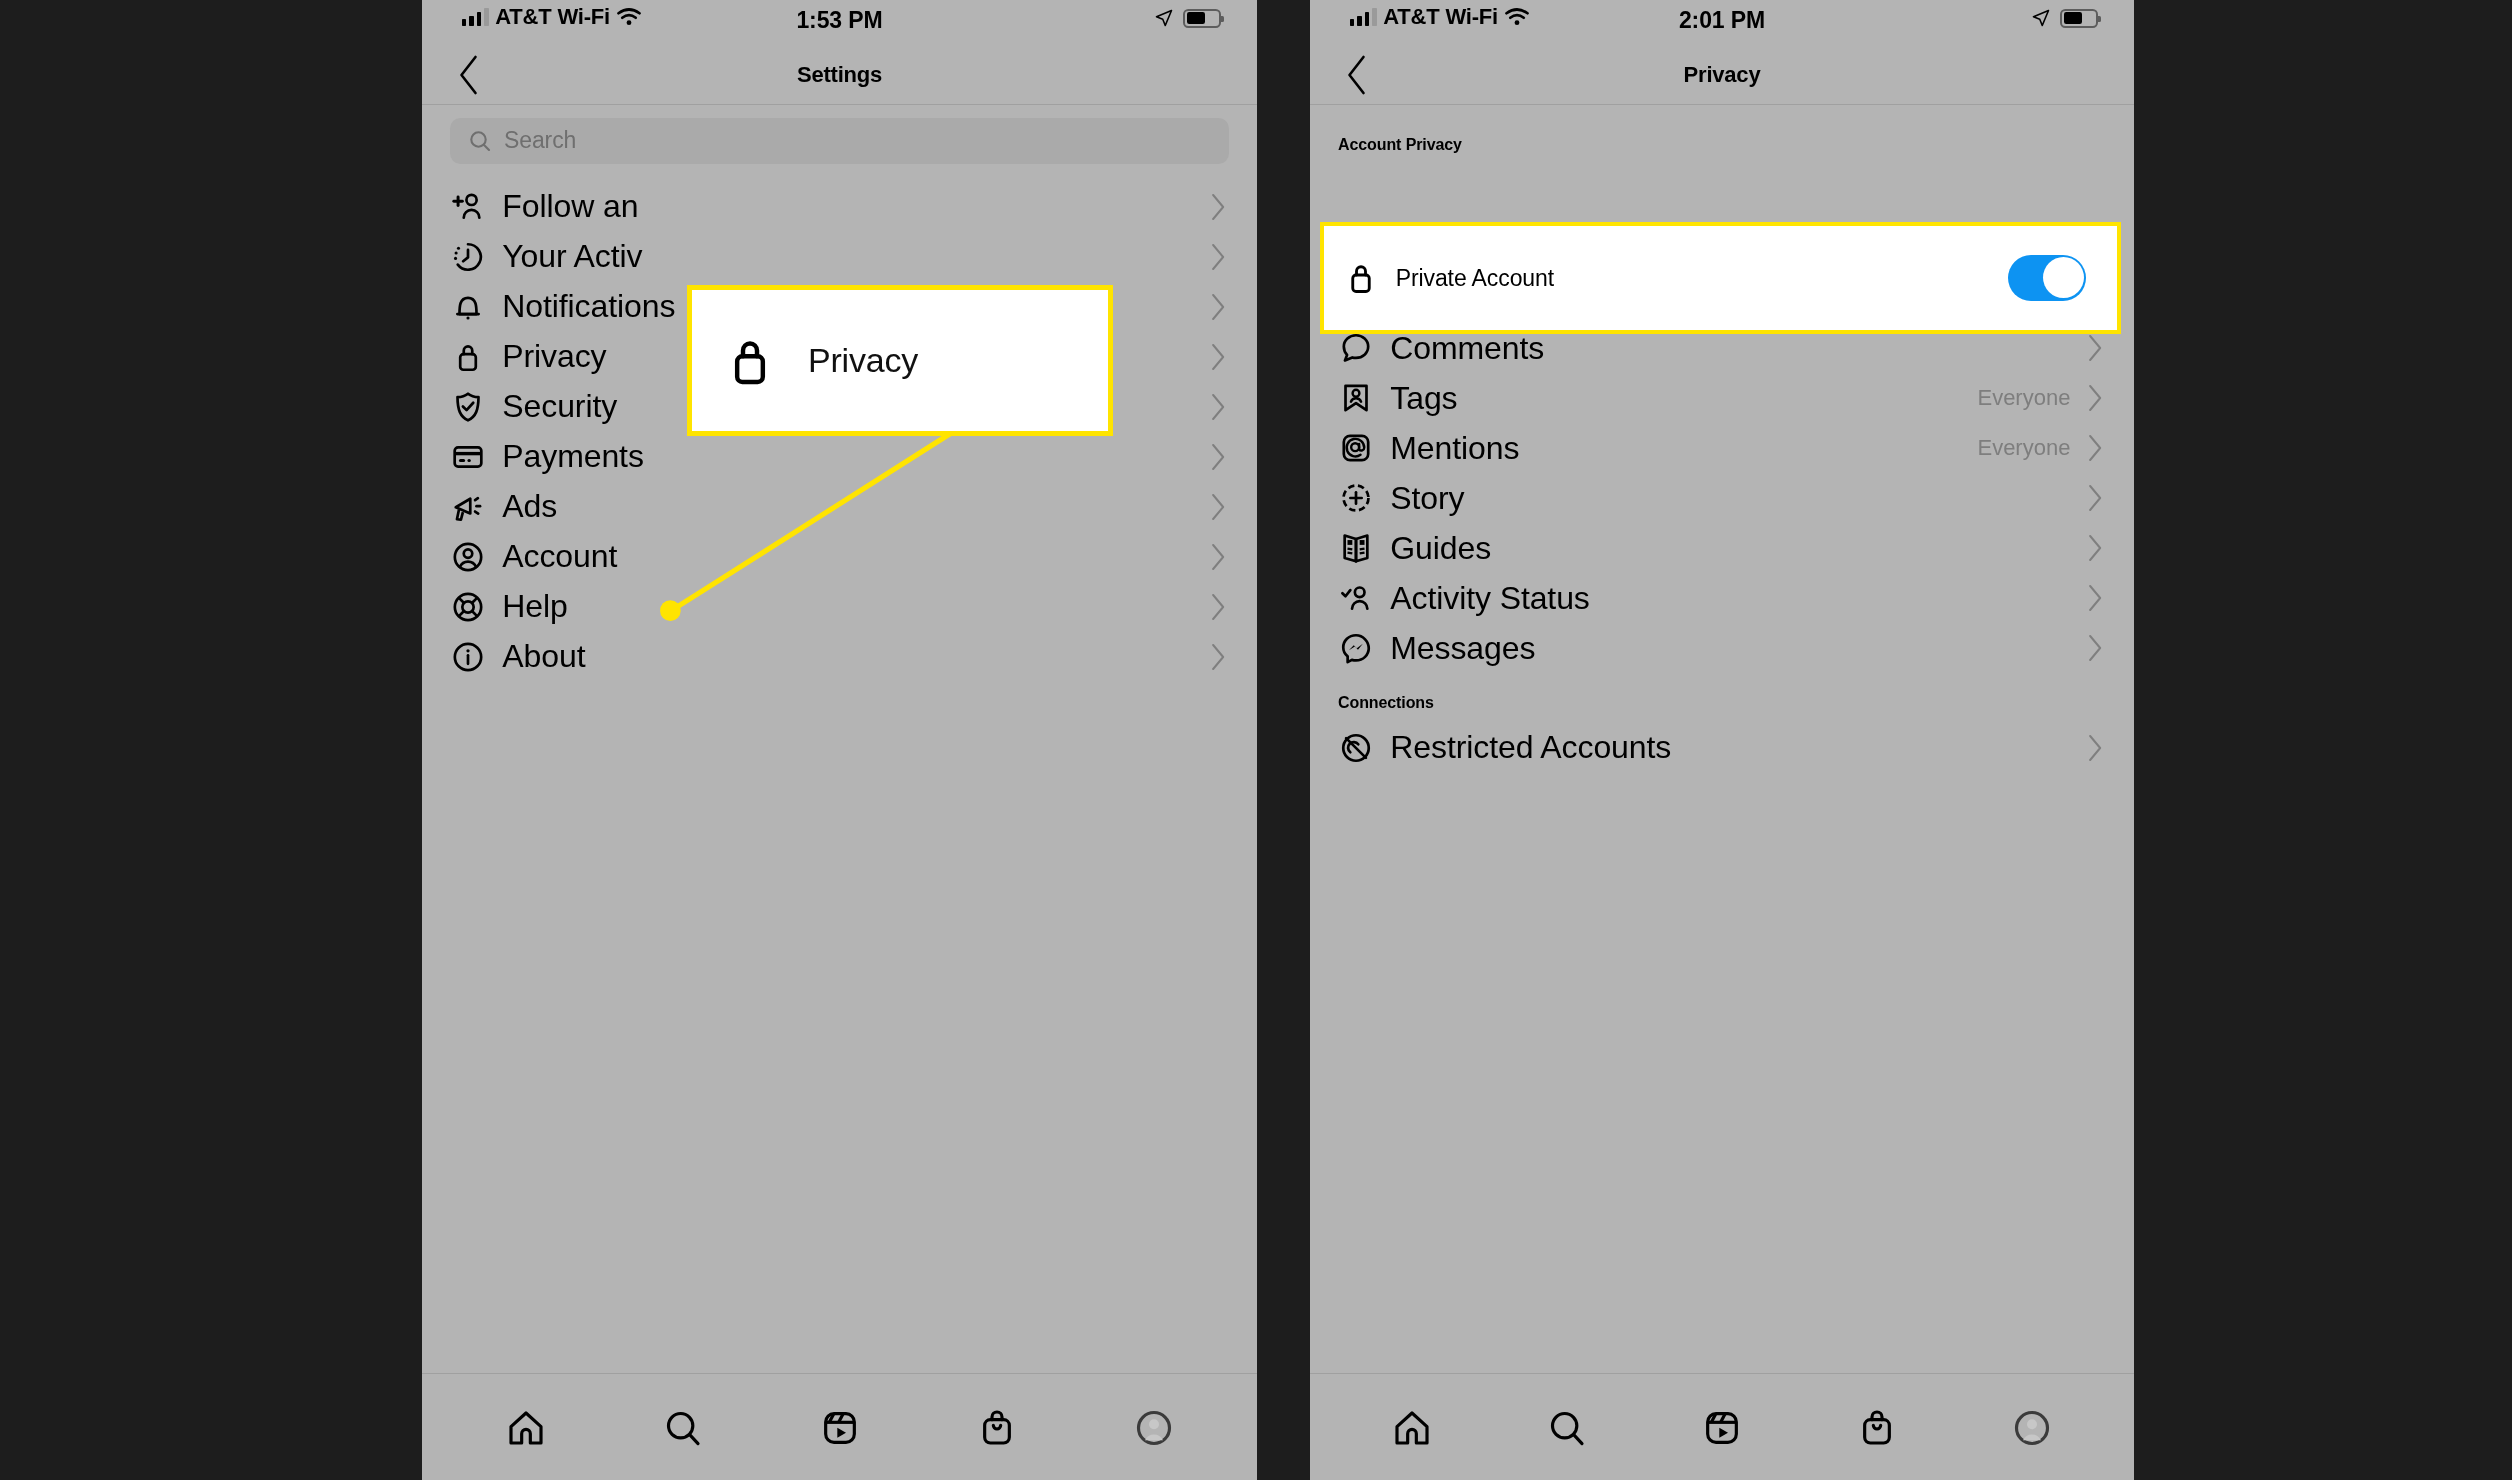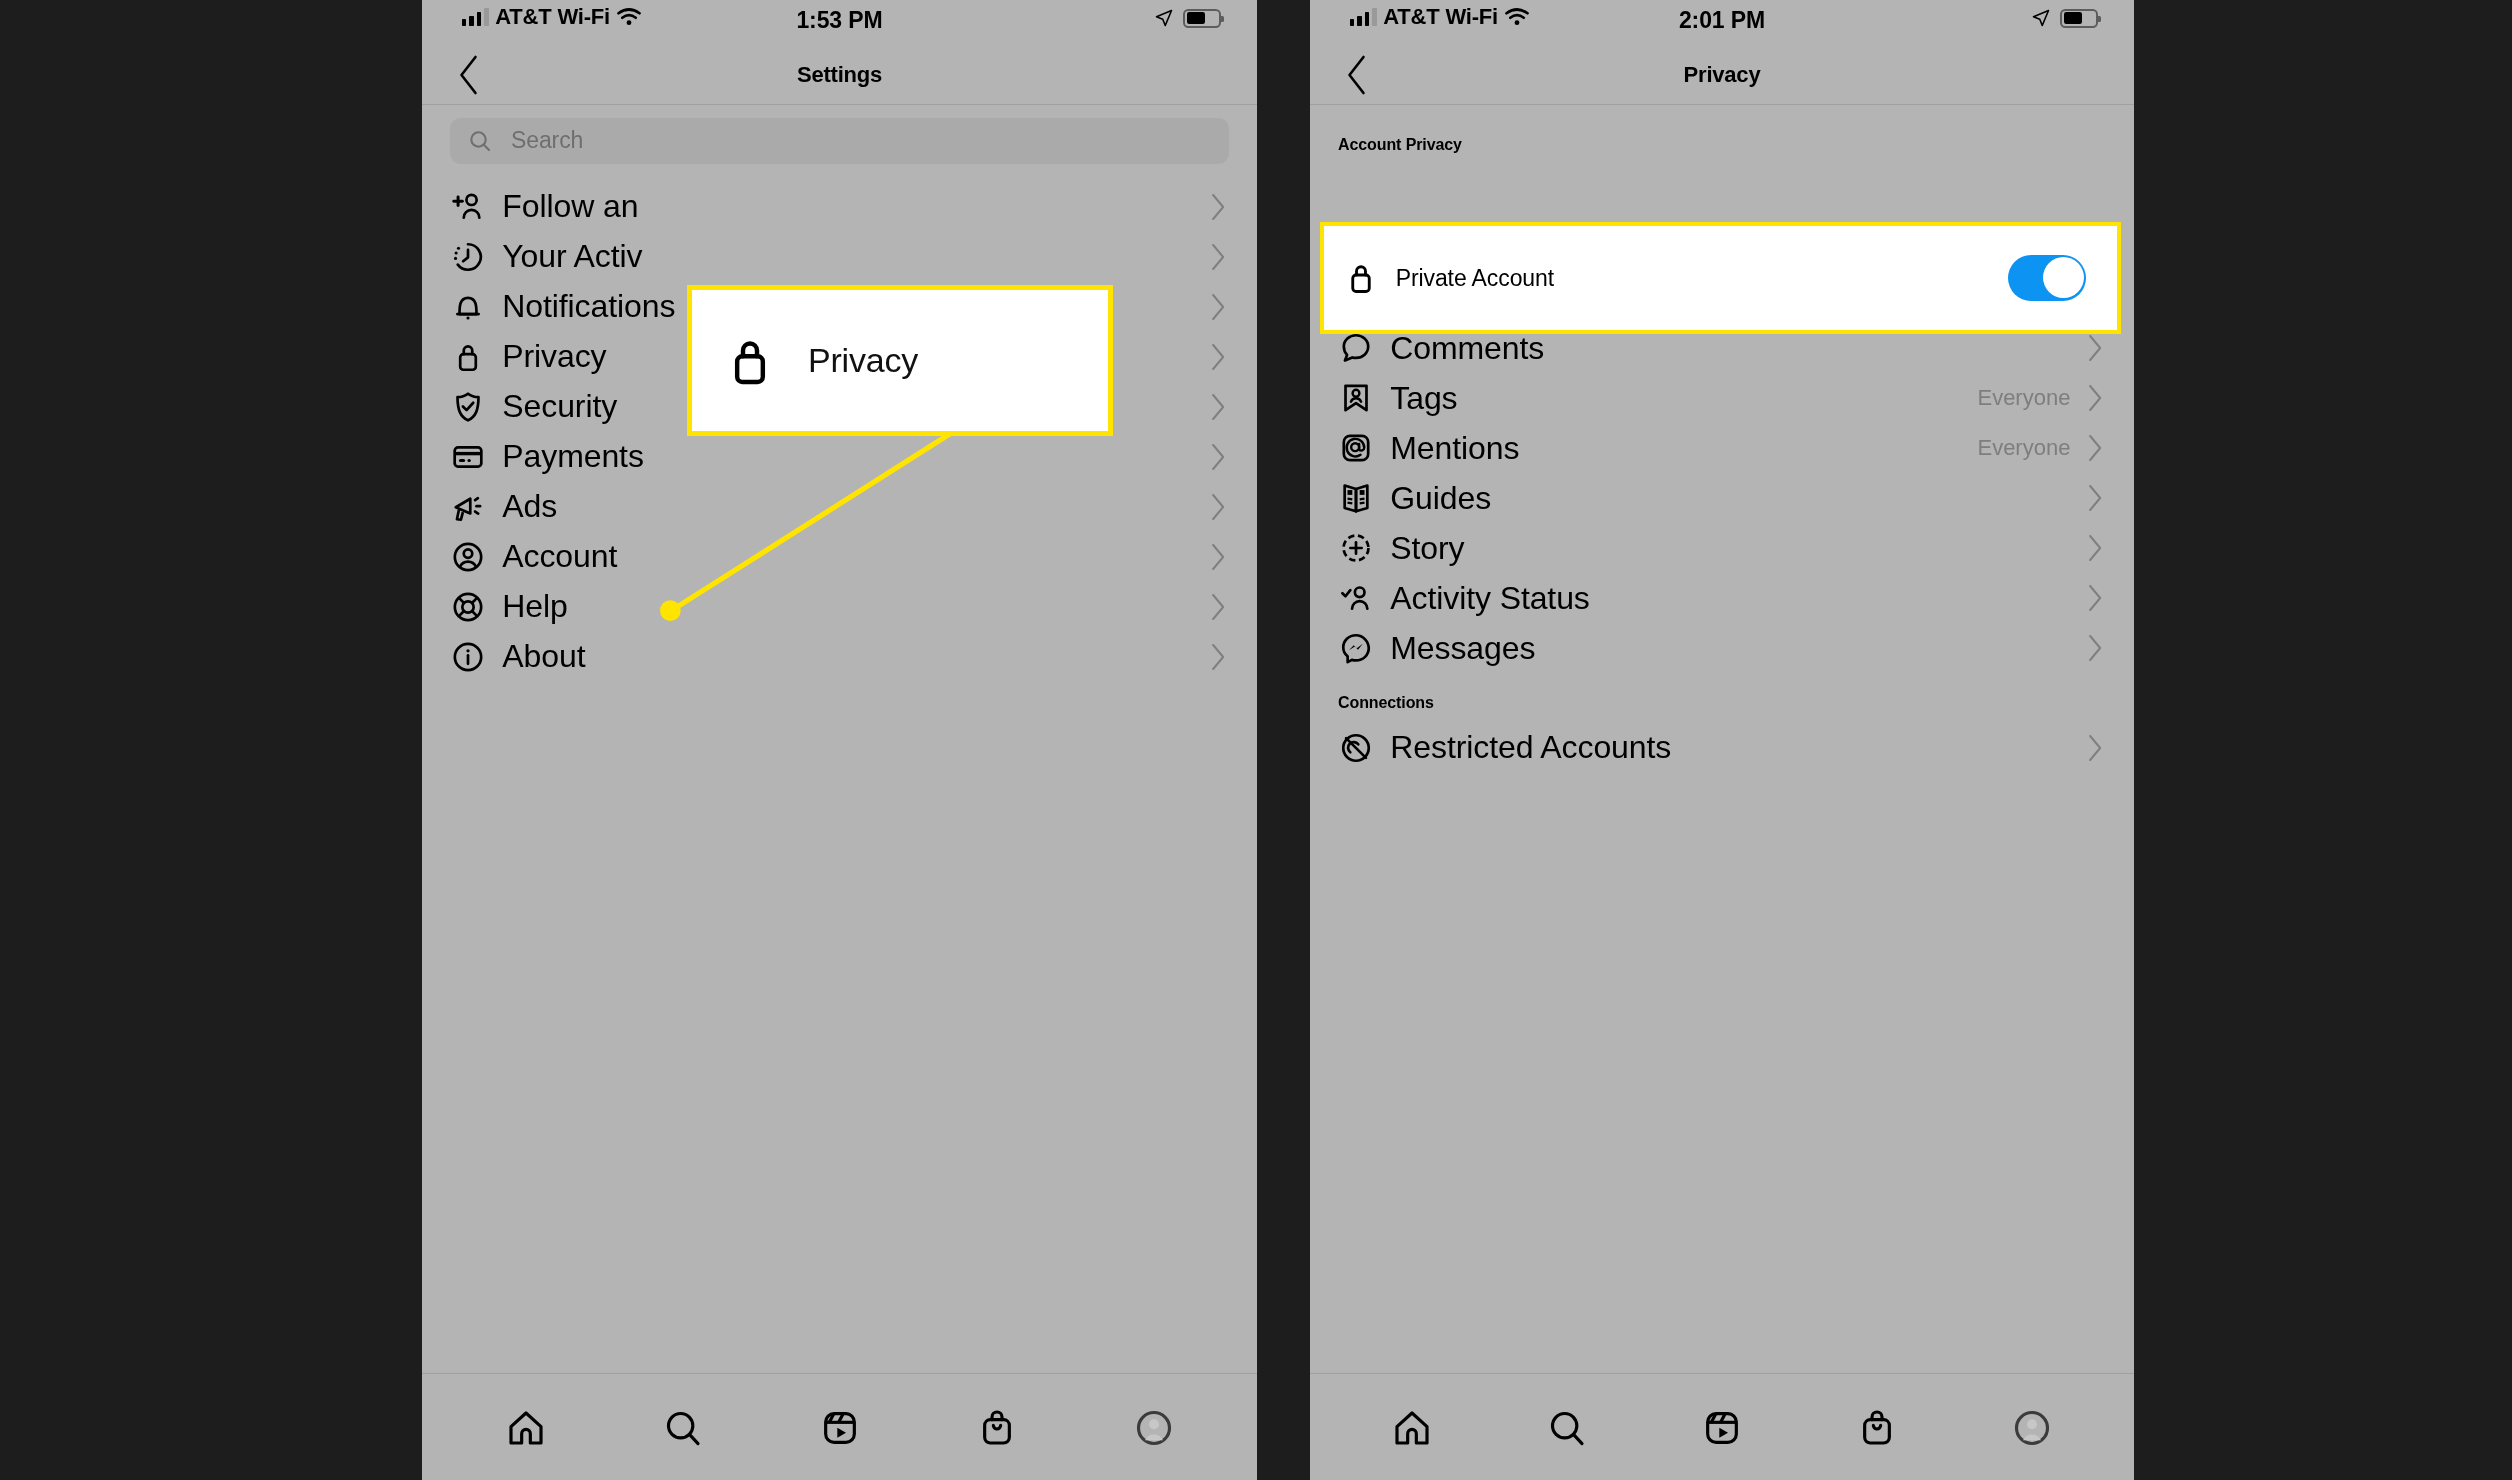--- a/index.html
+++ b/index.html
@@ -125,21 +125,21 @@
 
   
   .searchwrap { padding: 13.3px 28px 4.4px 28px; }
   .searchbox {
     height: 46px;
     background: #aaaaaa;
     border-radius: 10.4px;
     display: flex;
     align-items: center;
     padding-left: 18px;
-    gap: 19px;
+    gap: 12px;
   }
   .search-ph {
     font-size: 23px;
     color: #6f6f6f;
     letter-spacing: -0.1px;
   }
 
   
   .list { padding: 0 0 0 0; }
   .row {
@@ -630,48 +630,48 @@
         <span class="chev ico">
           <svg width="16.3" height="28" viewBox="0 0 16 28">
               <path d="M3 2 L13 14 L3 26" fill="none" stroke="#555" stroke-width="2" stroke-linecap="round" stroke-linejoin="round"></path>
             </svg>
         </span>
       </div>
 
       <div class="row">
         <span class="row-ico ico">
           <svg width="34" height="34" viewBox="0 0 24 24">
+            <circle cx="12" cy="12" r="8.8" fill="none" stroke="#000" stroke-width="1.9" stroke-dasharray="4.5 2.6"></circle>
+            <line x1="12" y1="8" x2="12" y2="16" stroke="#000" stroke-width="1.9" stroke-linecap="round"></line>
+            <line x1="8" y1="12" x2="16" y2="12" stroke="#000" stroke-width="1.9" stroke-linecap="round"></line>
+          </svg>
+        </span>
+        <span class="row-label">Story</span>
+        <span class="row-value"></span>
+        <span class="chev ico">
+          <svg width="16.3" height="28" viewBox="0 0 16 28">
+              <path d="M3 2 L13 14 L3 26" fill="none" stroke="#555" stroke-width="2" stroke-linecap="round" stroke-linejoin="round"></path>
+            </svg>
+        </span>
+      </div>
+
+      <div class="row">
+        <span class="row-ico ico">
+          <svg width="34" height="34" viewBox="0 0 24 24">
             <path d="M12 5.6 L4 3.2 V19 L12 21.4 Z" fill="none" stroke="#000" stroke-width="1.9" stroke-linejoin="round"></path>
             <path d="M12 5.6 L20 3.2 V19 L12 21.4 Z" fill="none" stroke="#000" stroke-width="1.9" stroke-linejoin="round"></path>
             <rect x="6" y="6.4" width="3.4" height="3.4" fill="#000"></rect>
             <rect x="14.6" y="6.4" width="3.4" height="3.4" fill="#000"></rect>
             <line x1="6" y1="12.4" x2="9.4" y2="13" stroke="#000" stroke-width="1.6"></line>
             <line x1="6" y1="15.2" x2="9.4" y2="15.8" stroke="#000" stroke-width="1.6"></line>
             <line x1="14.6" y1="13" x2="18" y2="12.4" stroke="#000" stroke-width="1.6"></line>
             <line x1="14.6" y1="15.8" x2="18" y2="15.2" stroke="#000" stroke-width="1.6"></line>
           </svg>
         </span>
         <span class="row-label">Guides</span>
-        <span class="row-value"></span>
-        <span class="chev ico">
-          <svg width="16.3" height="28" viewBox="0 0 16 28">
-              <path d="M3 2 L13 14 L3 26" fill="none" stroke="#555" stroke-width="2" stroke-linecap="round" stroke-linejoin="round"></path>
-            </svg>
-        </span>
-      </div>
-
-      <div class="row">
-        <span class="row-ico ico">
-          <svg width="34" height="34" viewBox="0 0 24 24">
-            <circle cx="12" cy="12" r="8.8" fill="none" stroke="#000" stroke-width="1.9" stroke-dasharray="4.5 2.6"></circle>
-            <line x1="12" y1="8" x2="12" y2="16" stroke="#000" stroke-width="1.9" stroke-linecap="round"></line>
-            <line x1="8" y1="12" x2="16" y2="12" stroke="#000" stroke-width="1.9" stroke-linecap="round"></line>
-          </svg>
-        </span>
-        <span class="row-label">Story</span>
         <span class="row-value"></span>
         <span class="chev ico">
           <svg width="16.3" height="28" viewBox="0 0 16 28">
               <path d="M3 2 L13 14 L3 26" fill="none" stroke="#555" stroke-width="2" stroke-linecap="round" stroke-linejoin="round"></path>
             </svg>
         </span>
       </div>
 
       <div class="row">
         <span class="row-ico ico">

